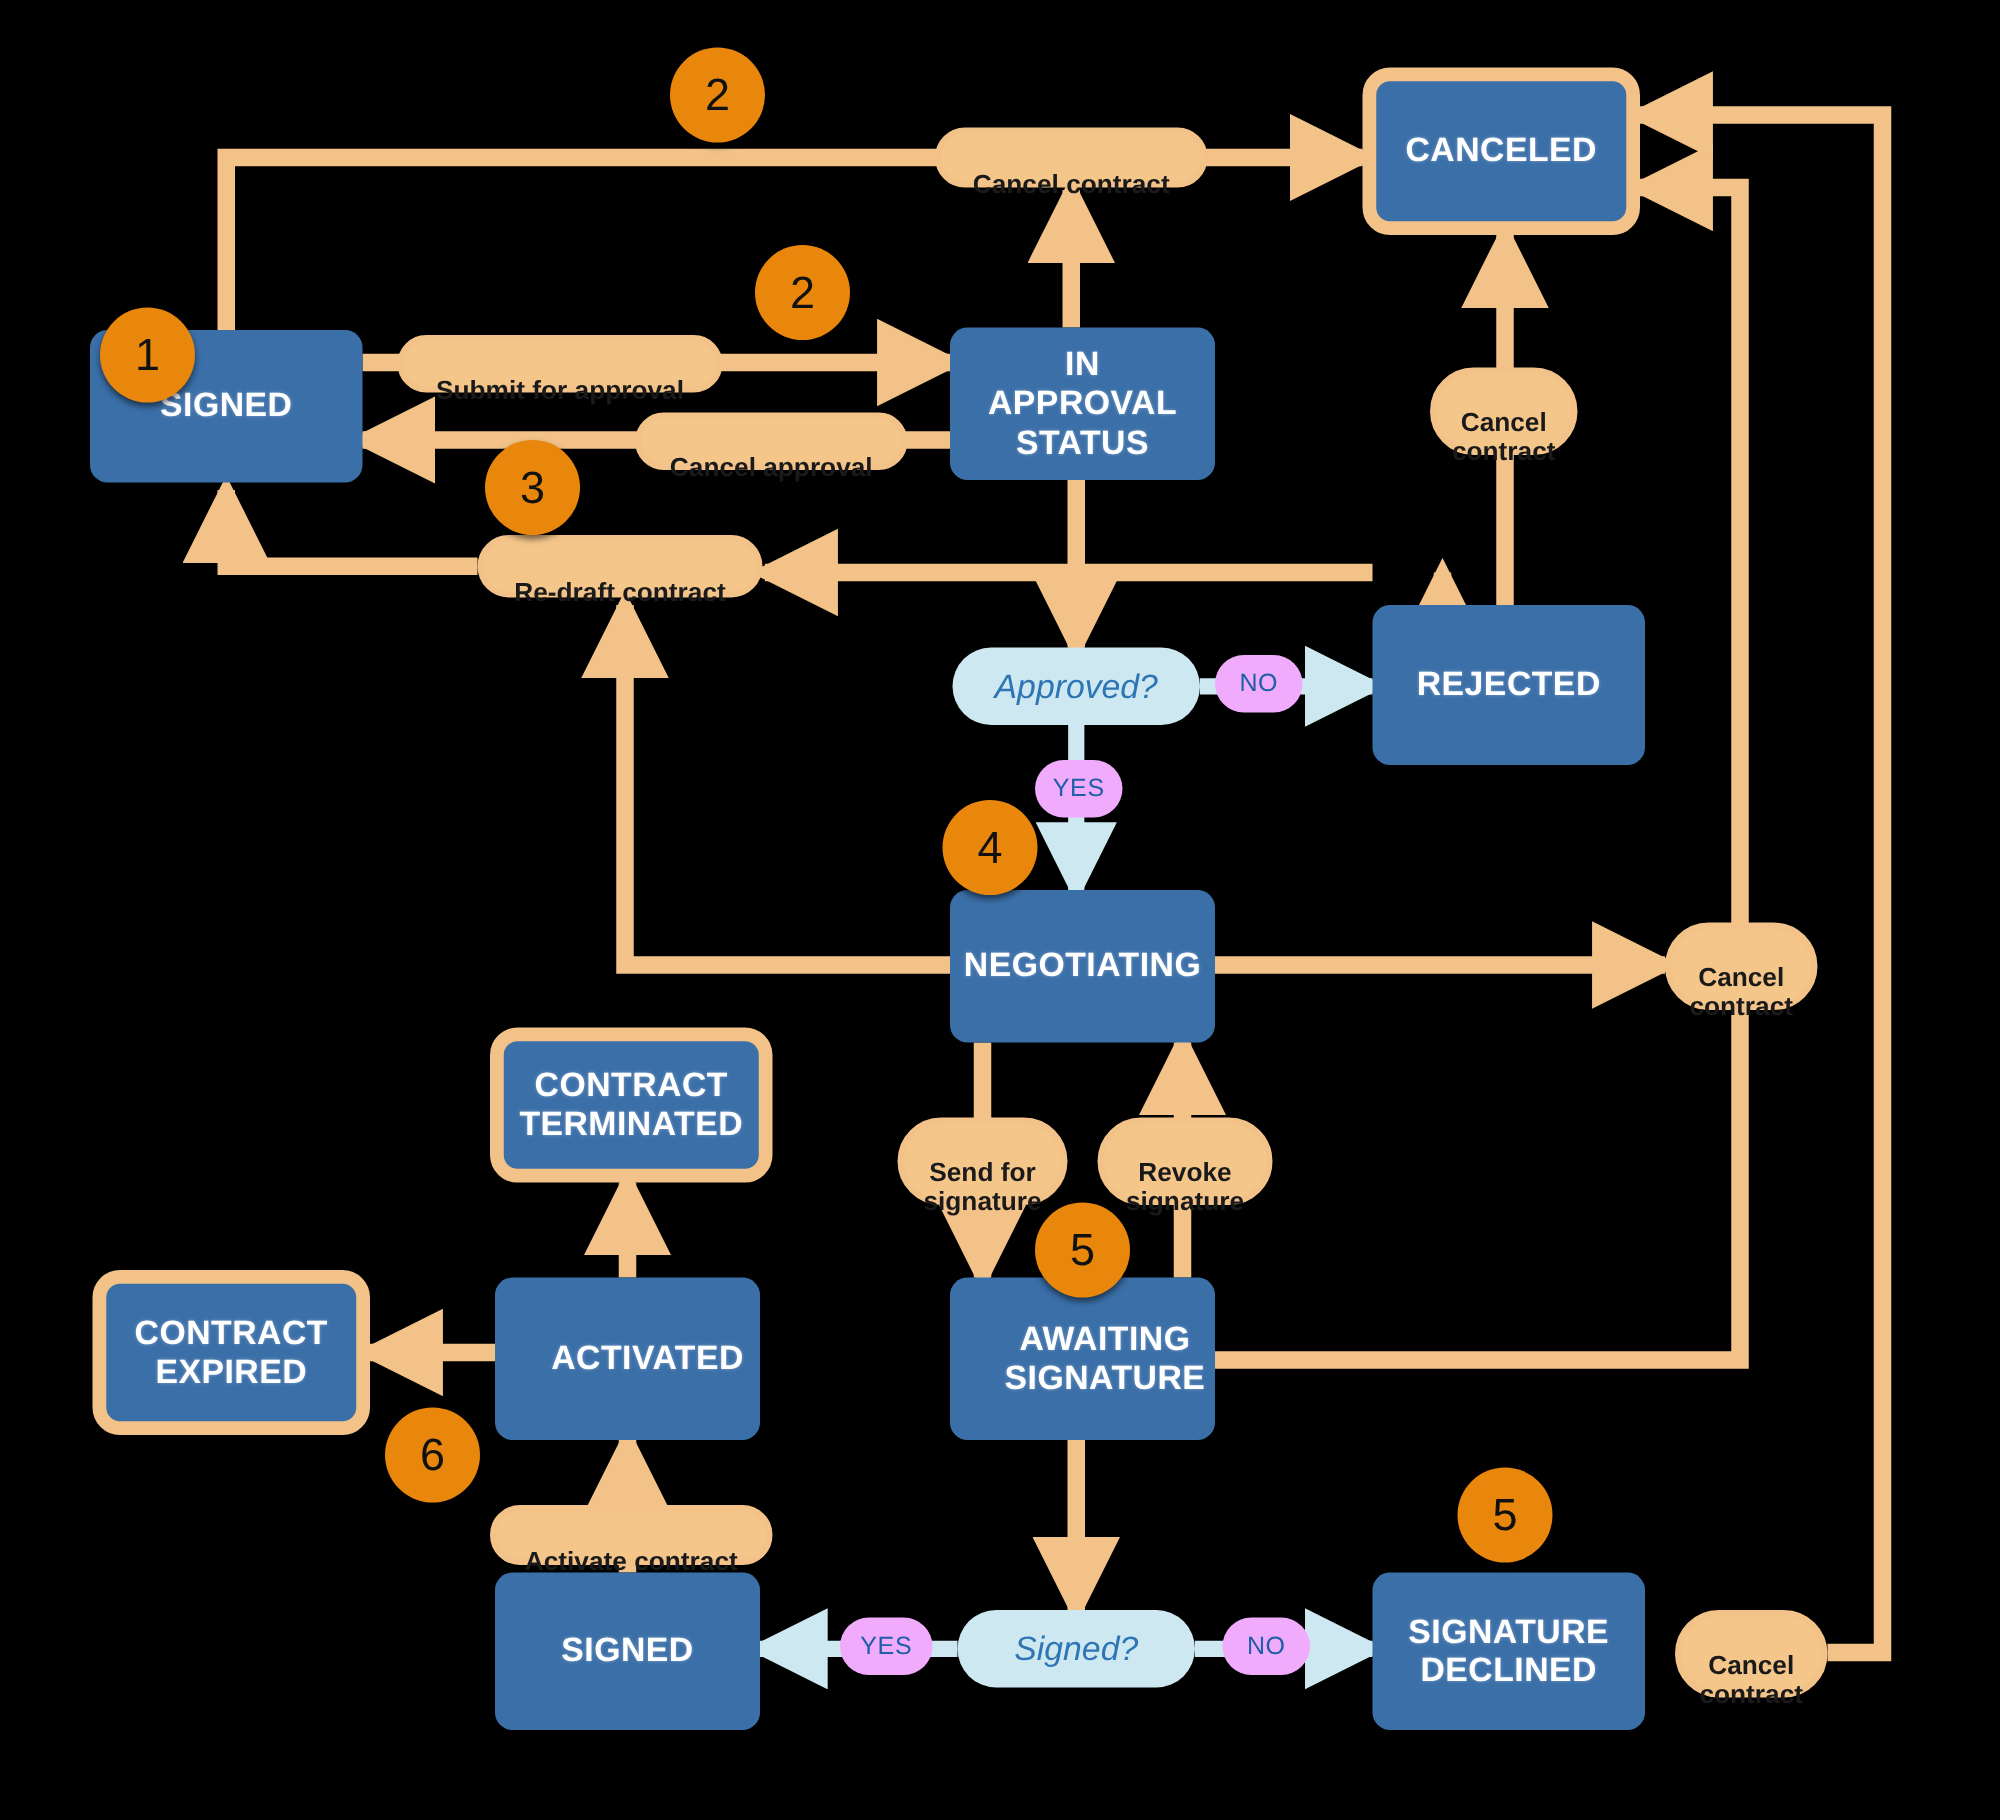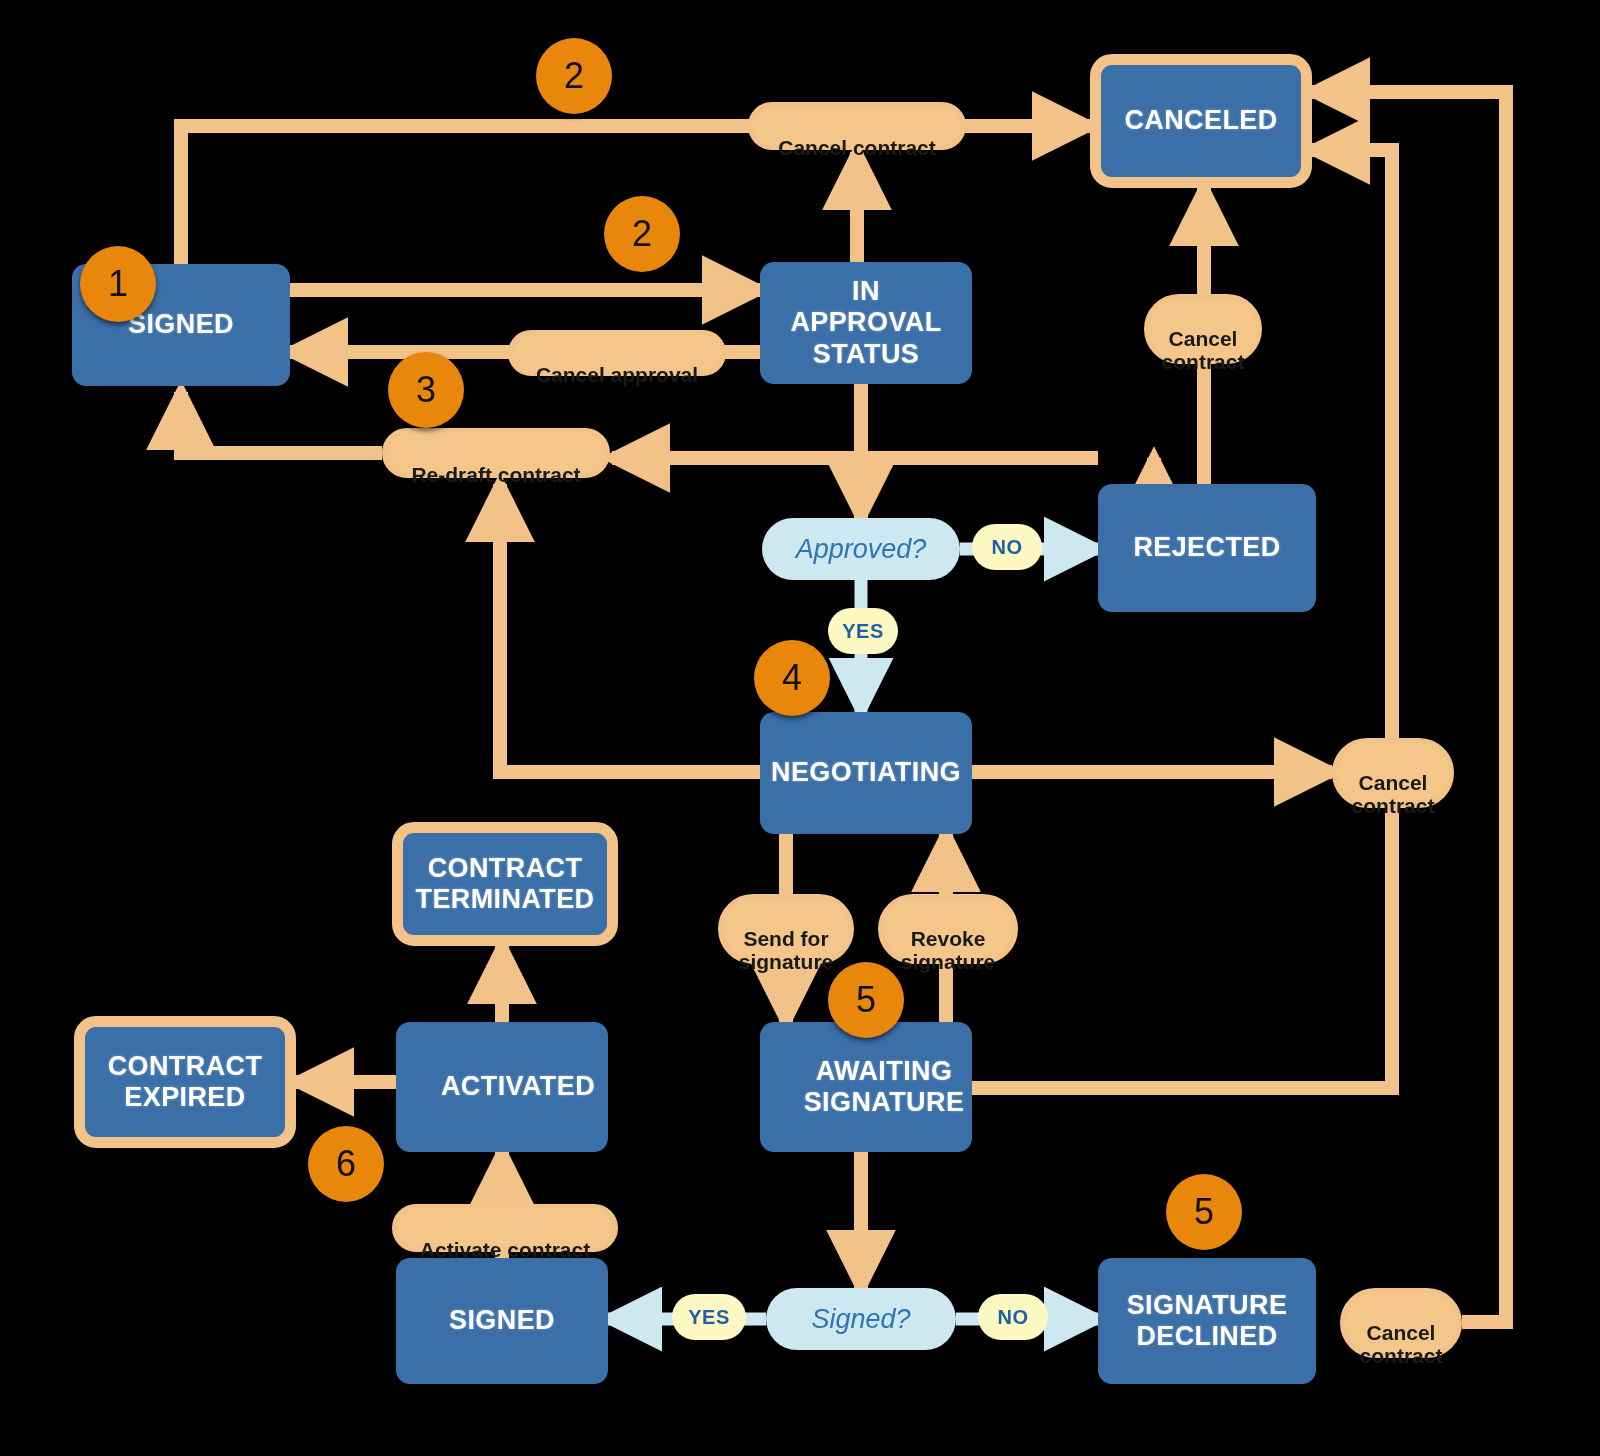--- a/index.html
+++ b/index.html
@@ -20,22 +20,22 @@
 
   
   .pill{background:#F5C68A;border:5px solid #F2C289;border-radius:999px;
         color:#1a1a1a;font-weight:bold;font-size:21px;line-height:1.08;
         box-shadow:inset 0 0 0 4px #F5C68A;}
   .pill span{display:block;padding:0 6px;margin-top:44px;}
 
   
   .decision{background:#CDE8F0;border-radius:999px;color:#2E75B6;
             font-style:italic;font-weight:normal;font-size:27px;}
-  .yesno{background:#fef9c3;border-radius:999px;color:#1F5FA8;
-         font-weight:bold;font-size:20px;letter-spacing:.5px;}
+  .yesno{background:#f0abfc;border-radius:999px;color:#1F5FA8;
+         font-weight:normal;font-size:20px;letter-spacing:.5px;}
 
   
   .badge{position:absolute;border-radius:50%;background:#E8870C;color:#111;
          display:flex;align-items:center;justify-content:center;
          font-size:36px;font-weight:normal;z-index:40;
          box-shadow:0 3px 5px rgba(0,0,0,.55);}
 </style>
 </head>
 <body>
 
@@ -148,20 +148,23 @@
 
   <div class="node state" style="left:1098px;top:1258px;width:218px;height:126px;white-space:pre-line;">
     <span>SIGNATURE
 DECLINED</span>
   </div>
 
   <div class="node pill" style="left:748px;top:102px;width:218px;height:48px;z-index:20;">
     <span>Cancel contract</span>
   </div>
 
+  <div class="node pill" style="left:318px;top:268px;width:260px;height:46px;z-index:20;">
+    <span>Submit for approval</span>
+  </div>
 
   <div class="node pill" style="left:508px;top:330px;width:218px;height:46px;z-index:20;">
     <span>Cancel approval</span>
   </div>
 
   <div class="node pill" style="left:1144px;top:294px;width:118px;height:70px;z-index:20;white-space:pre-line;">
     <span>Cancel
 contract</span>
   </div>
 

